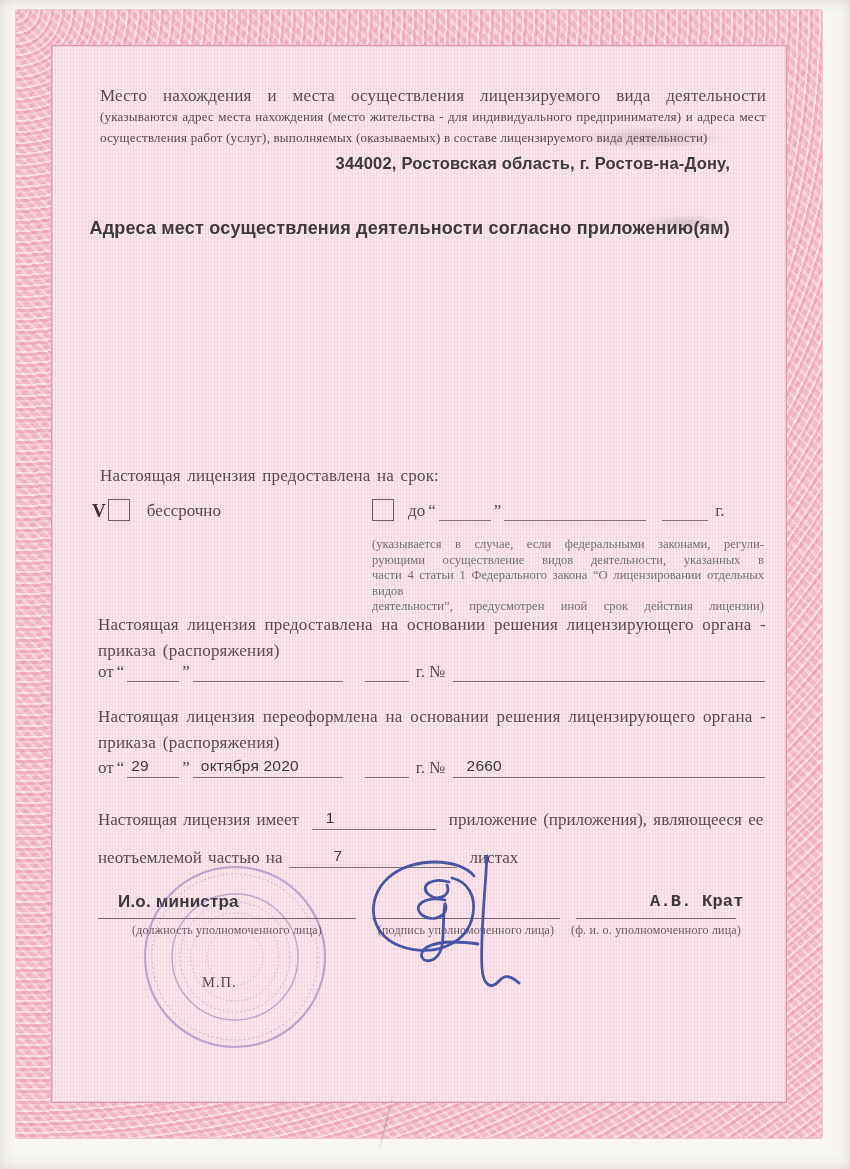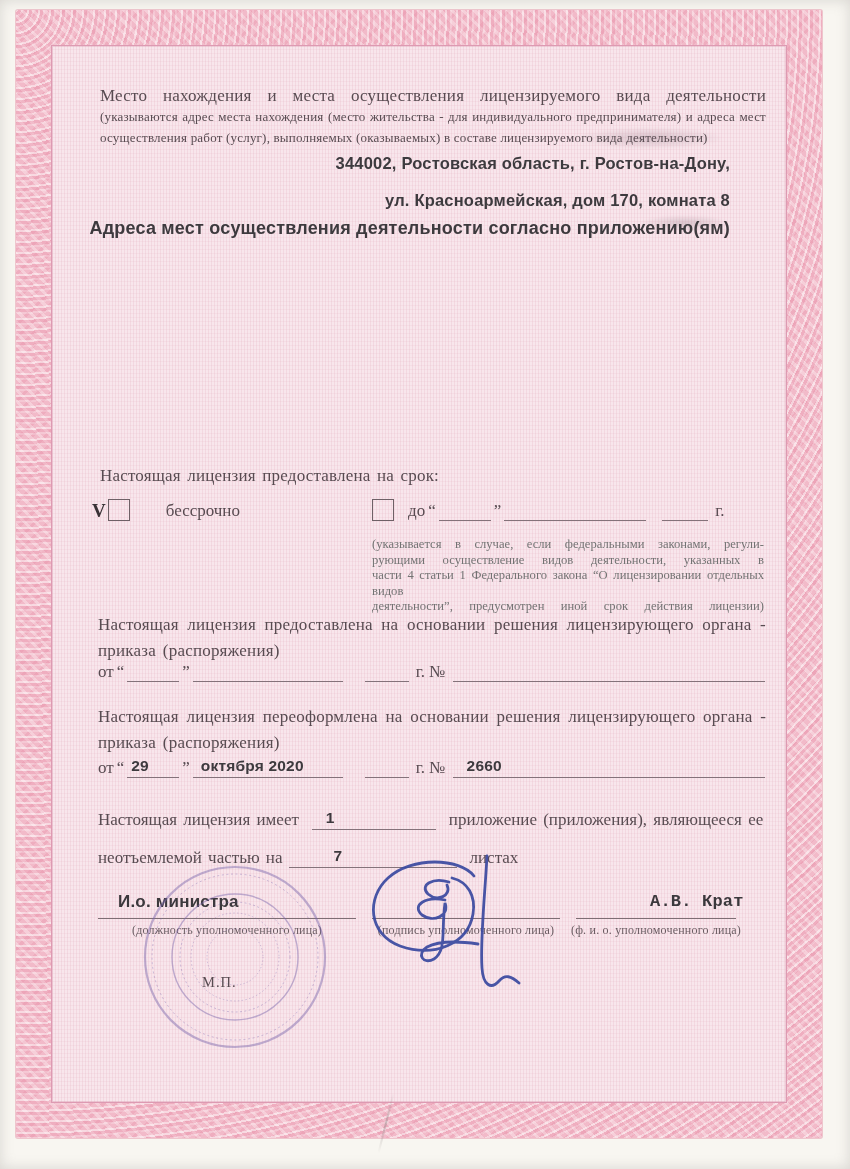--- a/index.html
+++ b/index.html
@@ -25,21 +25,21 @@
   .abs{position:absolute;}
   .lead{font-size:17px;}
   .small-note{font-size:13px;}
   .just{text-align:justify;}
   .bold-sans{font-family:"Liberation Sans",sans-serif;font-weight:700;color:#3d3a3e;}
   .addr{width:660px;left:70px;text-align:right;font-size:16.5px;letter-spacing:.2px;}
   .body-text{font-size:17px;line-height:26px;word-spacing:2.5px;}
   .row{display:flex;align-items:flex-end;font-size:17px;color:#584b51;}
   .blank{display:inline-block;border-bottom:1px solid #84727a;height:21px;position:relative;}
   .blank .val{position:absolute;left:8px;bottom:2px;font-family:"Liberation Sans",sans-serif;
-              font-weight:700;font-size:15.5px;color:#3d3a3e;white-space:nowrap;letter-spacing:.2px;}
+              font-weight:400;font-size:15.5px;color:#3d3a3e;white-space:nowrap;letter-spacing:.2px;}
   .cb{display:inline-block;width:20px;height:20px;border:1.6px solid #6e6066;background:transparent;}
   .q{padding:0 3px;color:#584b51;}
   .note-line{font-size:12.6px;line-height:15.6px;color:#737373;text-align:justify;-moz-text-align-last:justify;text-align-last:justify;}
   .cap{font-size:12px;color:#6a5c62;text-align:center;letter-spacing:.2px;}
   .sig-line{border-bottom:1px solid #7d6e74;height:0;}
   .name{font-family:"Liberation Sans",sans-serif;font-weight:700;font-size:17px;color:#3b383c;letter-spacing:.2px;}
   
   .ghost{background:radial-gradient(ellipse at center, rgba(163,139,150,.38), transparent 70%);filter:blur(1.2px);}
   .crease{width:2px;background:linear-gradient(rgba(150,140,140,0), rgba(146,136,136,.45), rgba(150,140,140,0));transform:rotate(14deg);}
   .stamp{opacity:.85;filter:blur(.5px);}
@@ -56,29 +56,28 @@
 
   <div class="abs ghost" style="left:575px;top:127px;width:150px;height:22px;"></div>
   <div class="abs ghost" style="left:640px;top:215px;width:90px;height:16px;"></div>
   <div class="abs crease" style="left:385px;top:1092px;height:62px;"></div>
 
   <div class="abs serif just" style="left:100px;top:86px;width:666px;line-height:20px;">
     <span class="lead">Место нахождения и места осуществления лицензируемого вида деятельности </span><span class="small-note">(указываются адрес места нахождения (место жительства - для индивидуального предпринимателя) и адреса мест осуществления работ (услуг), выполняемых (оказываемых) в составе лицензируемого вида деятельности)</span>
   </div>
 
   <div class="abs addr bold-sans" style="top:154px;">344002, Ростовская область, г. Ростов-на-Дону,</div>
-  <div class="abs addr bold-sans" style="top:191px;">ул. Красноармейская, дом 170, комната 8</div>
   <div class="abs addr bold-sans" style="top:218px;font-size:18px;">Адреса мест осуществления деятельности согласно приложению(ям)</div>
 
   <div class="abs serif" style="left:100px;top:466px;font-size:17px;word-spacing:2px;">Настоящая лицензия предоставлена на срок:</div>
 
   <div class="abs row" style="left:92px;top:499px;">
     <span style="font-weight:700;font-size:19px;color:#3a3337;margin-right:2px;line-height:20px;">V</span>
     <span class="cb"></span>
-    <span style="margin-left:36px;line-height:21px;">бессрочно</span>
+    <span style="margin-left:17px;line-height:21px;">бессрочно</span>
   </div>
 
   <div class="abs row" style="left:372px;top:499px;width:393px;">
     <span class="cb"></span>
     <span style="margin-left:14px;line-height:21px;">до</span>
     <span class="q">“</span>
     <span class="blank" style="width:52px;"></span>
     <span class="q">”</span>
     <span class="blank" style="width:142px;"></span>
     <span style="width:16px;"></span>

